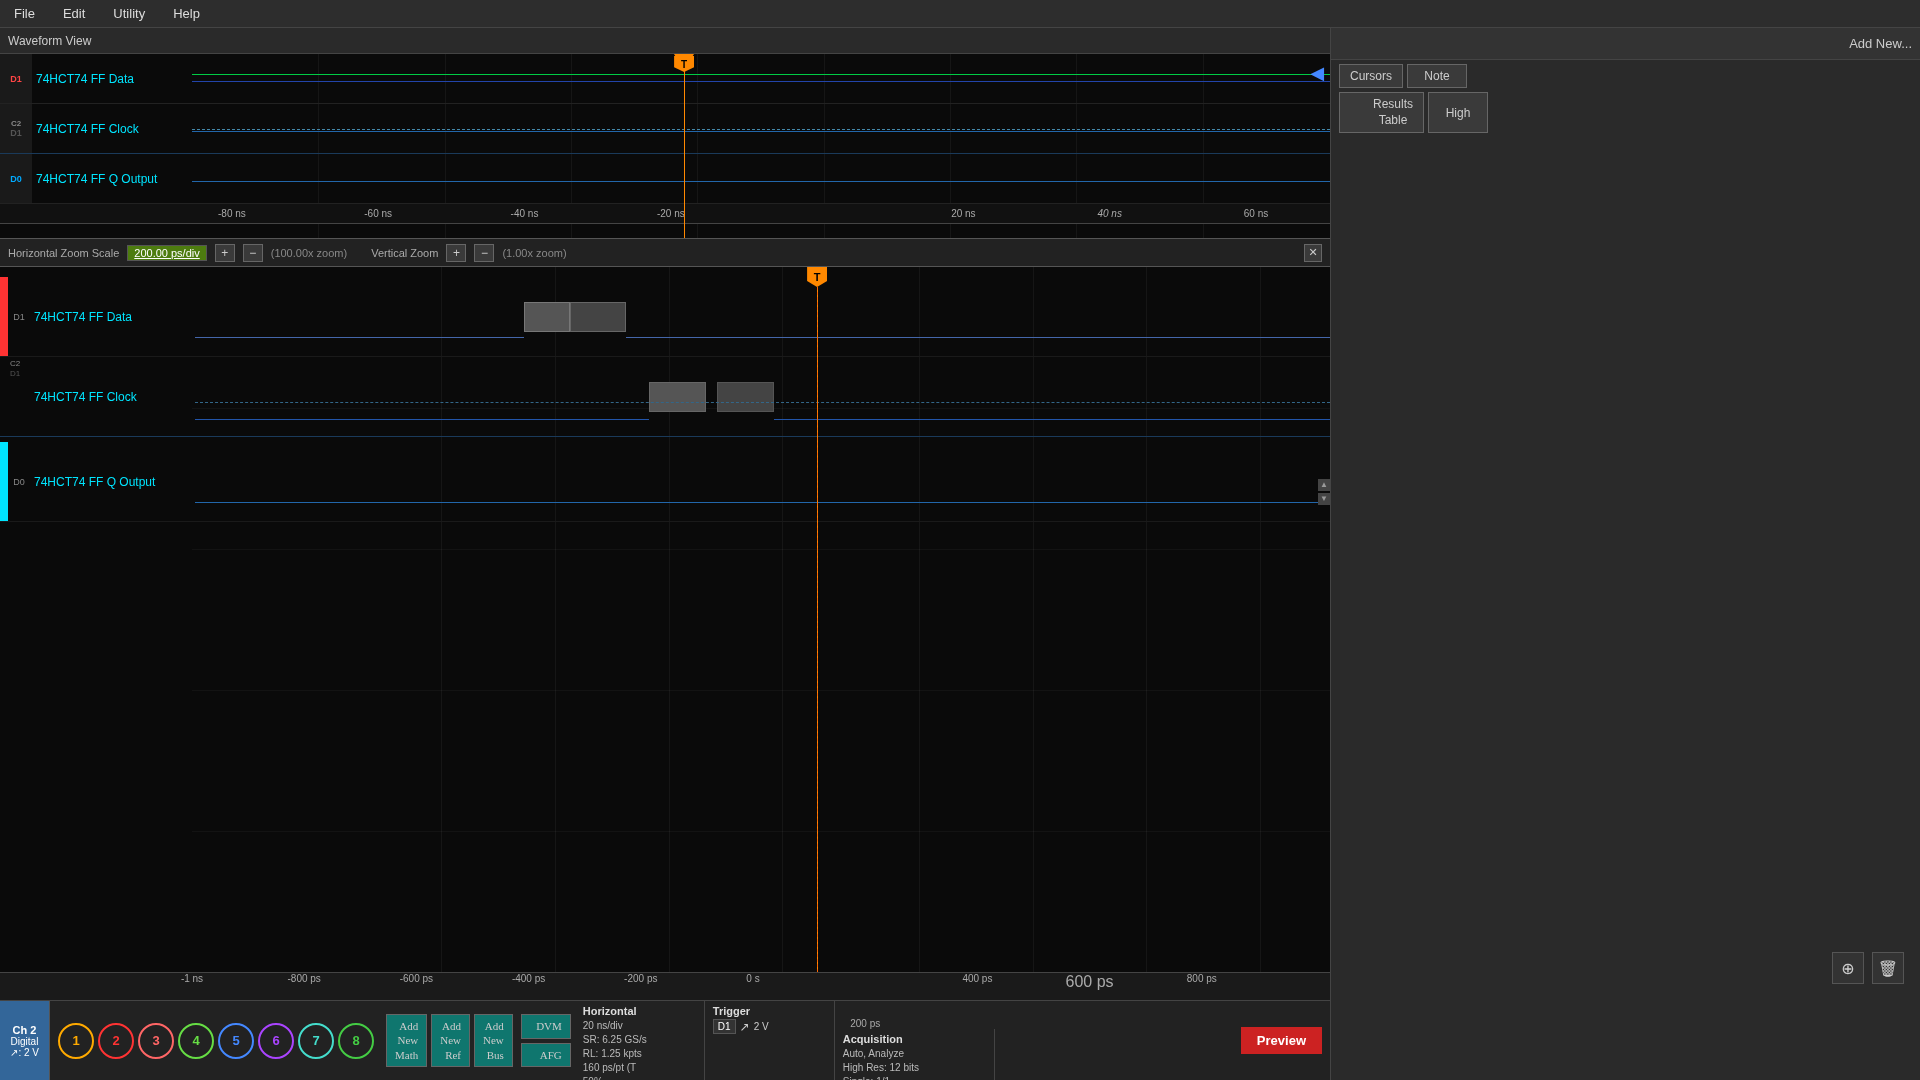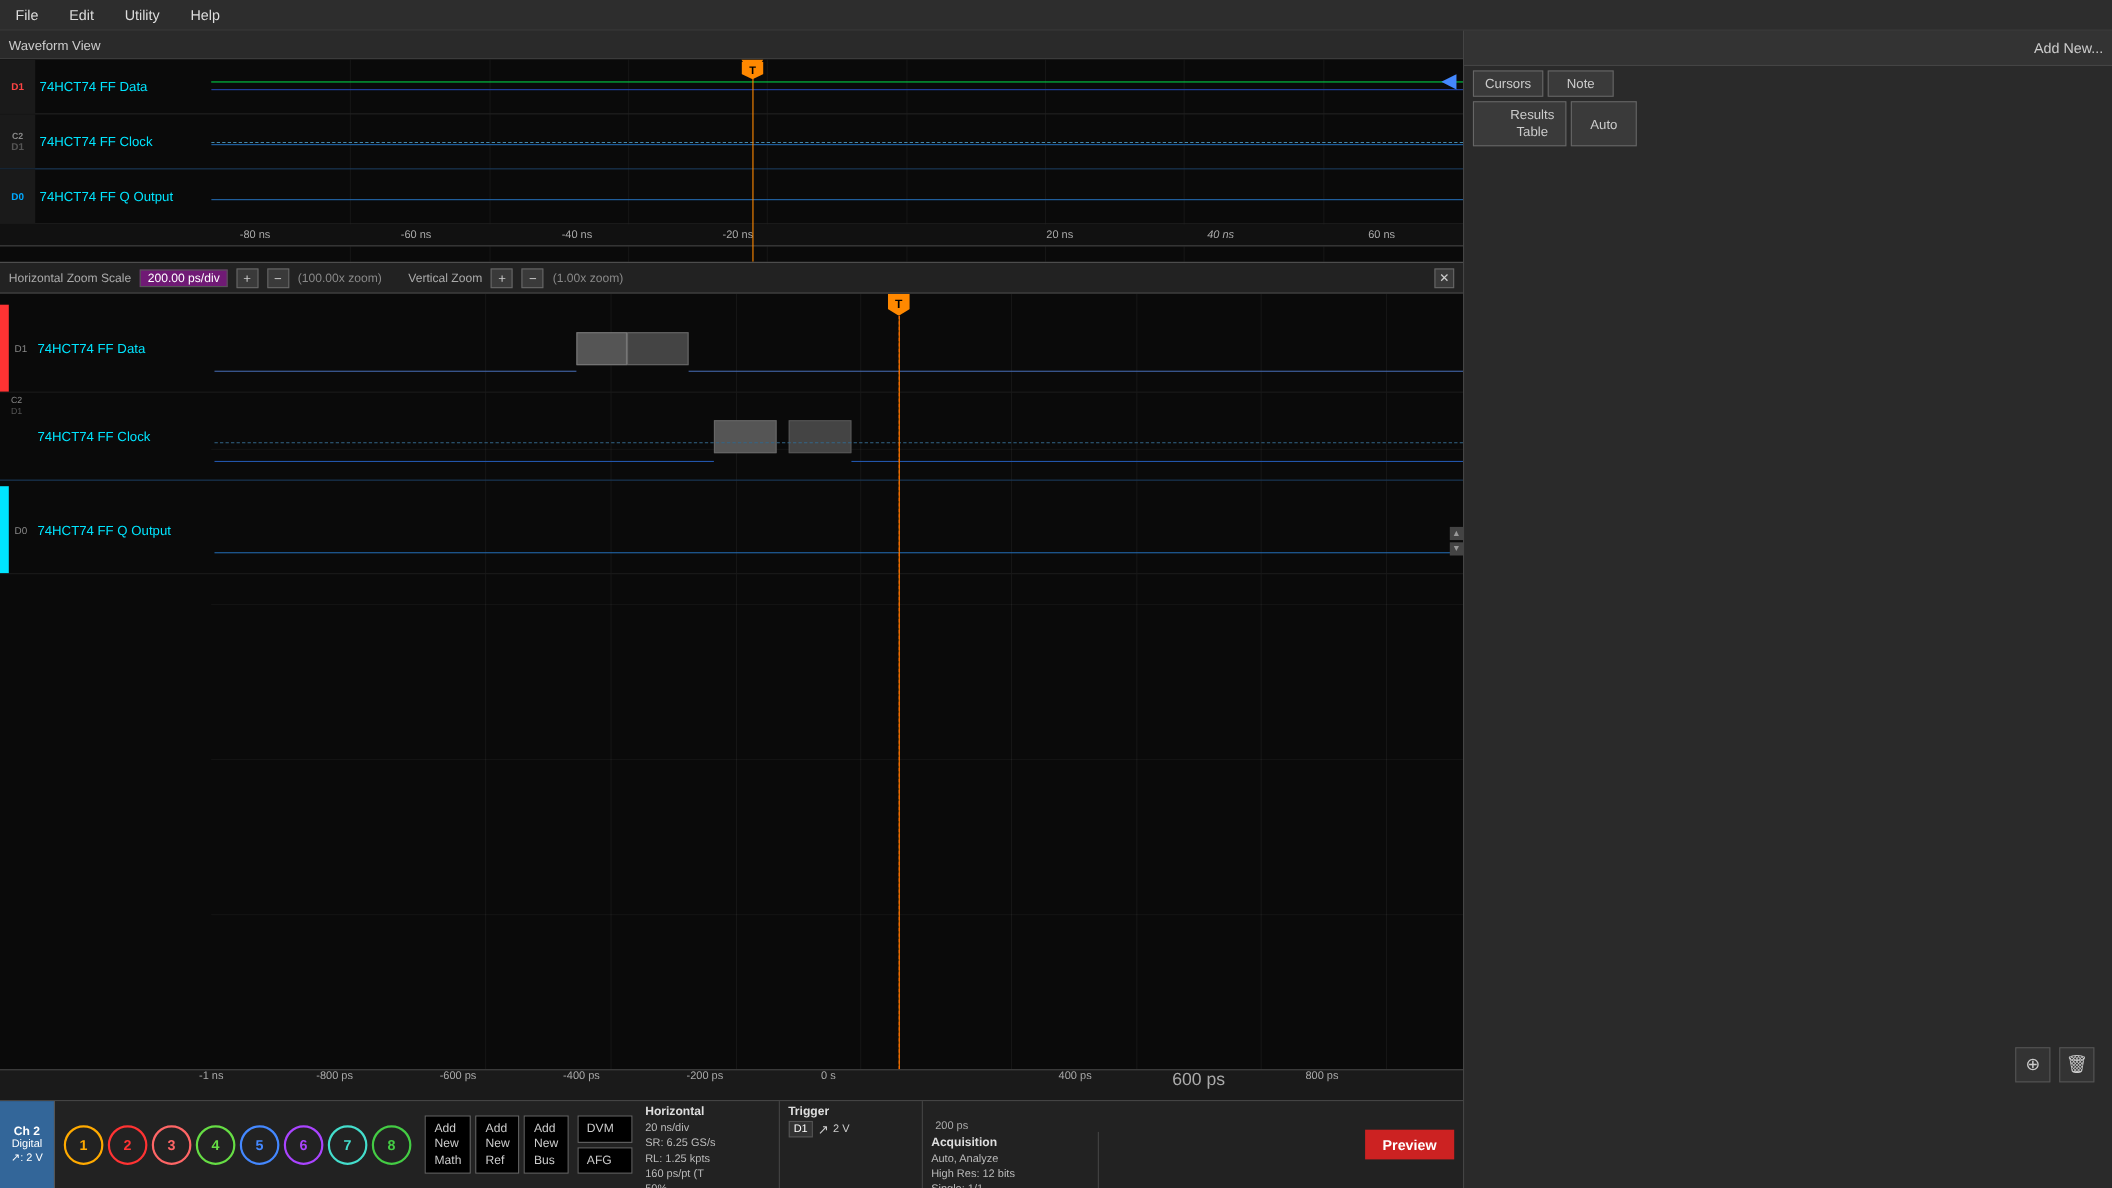--- a/index.html
+++ b/index.html
@@ -136,25 +136,26 @@
       display: flex;
       align-items: center;
       padding: 0 8px;
       gap: 8px;
       font-size: 11px;
       color: #bbb;
       border-bottom: 1px solid #555;
     }
     .zoom-label { color: #aaa; }
     .zoom-value {
-      background: #701a75;
+      background: #4d7c0f;
       border: 1px solid #555;
       color: #fff;
       padding: 1px 6px;
       font-size: 11px;
+      text-decoration: underline;
     }
     .zoom-btn {
       background: #3a3a3a;
       border: 1px solid #666;
       color: #ccc;
       width: 20px;
       height: 18px;
       cursor: pointer;
       display: flex;
       align-items: center;
@@ -339,28 +340,29 @@
       color: #fff;
       border: none;
       padding: 6px 16px;
       font-size: 13px;
       cursor: pointer;
       font-weight: bold;
     }
 
     
     .add-btn {
-      background: #000000;
+      background: #0f766e;
       border: 1px solid #666;
       color: #ccc;
       padding: 4px 8px;
       font-size: 11px;
       cursor: pointer;
-      text-align: left;
+      text-align: right;
       line-height: 1.3;
+      font-family: Liberation Serif, serif;
     }
 
     .magnify-btn {
       background: #333;
       border: 1px solid #555;
       color: #ccc;
       width: 32px;
       height: 32px;
       display: flex;
       align-items: center;
@@ -675,21 +677,21 @@
       <span id="add-new-label">Add New...</span>
     </div>
 
     <div id="toolbar-row">
       <button class="toolbar-btn">Cursors</button>
       <button class="toolbar-btn">Note</button>
     </div>
     <div style="display:flex; gap:4px; padding:0 8px 4px 8px;">
       <button class="toolbar-btn" style="white-space:pre; line-height:1.3;padding-left:33px;">Results
 Table</button>
-      <button class="toolbar-btn">Auto</button>
+      <button class="toolbar-btn">High</button>
     </div>
 
     <div style="margin-top:auto; display:flex; gap:8px; padding:8px; justify-content:flex-end; position:absolute; bottom:88px; right:8px;">
       <div class="magnify-btn">⊕</div>
       <div class="trash-btn">🗑</div>
     </div>
   </div>
 
 </div>
 

